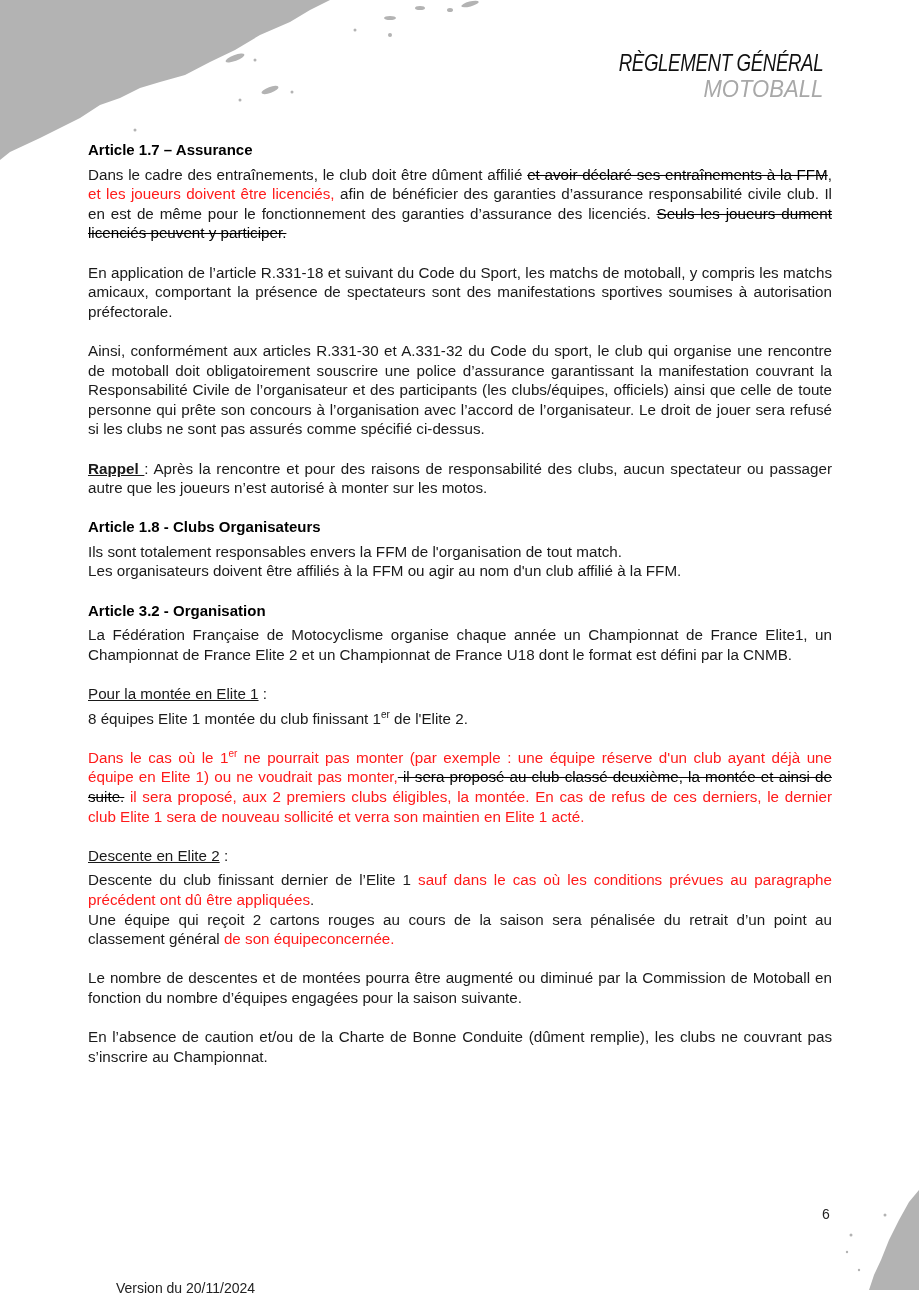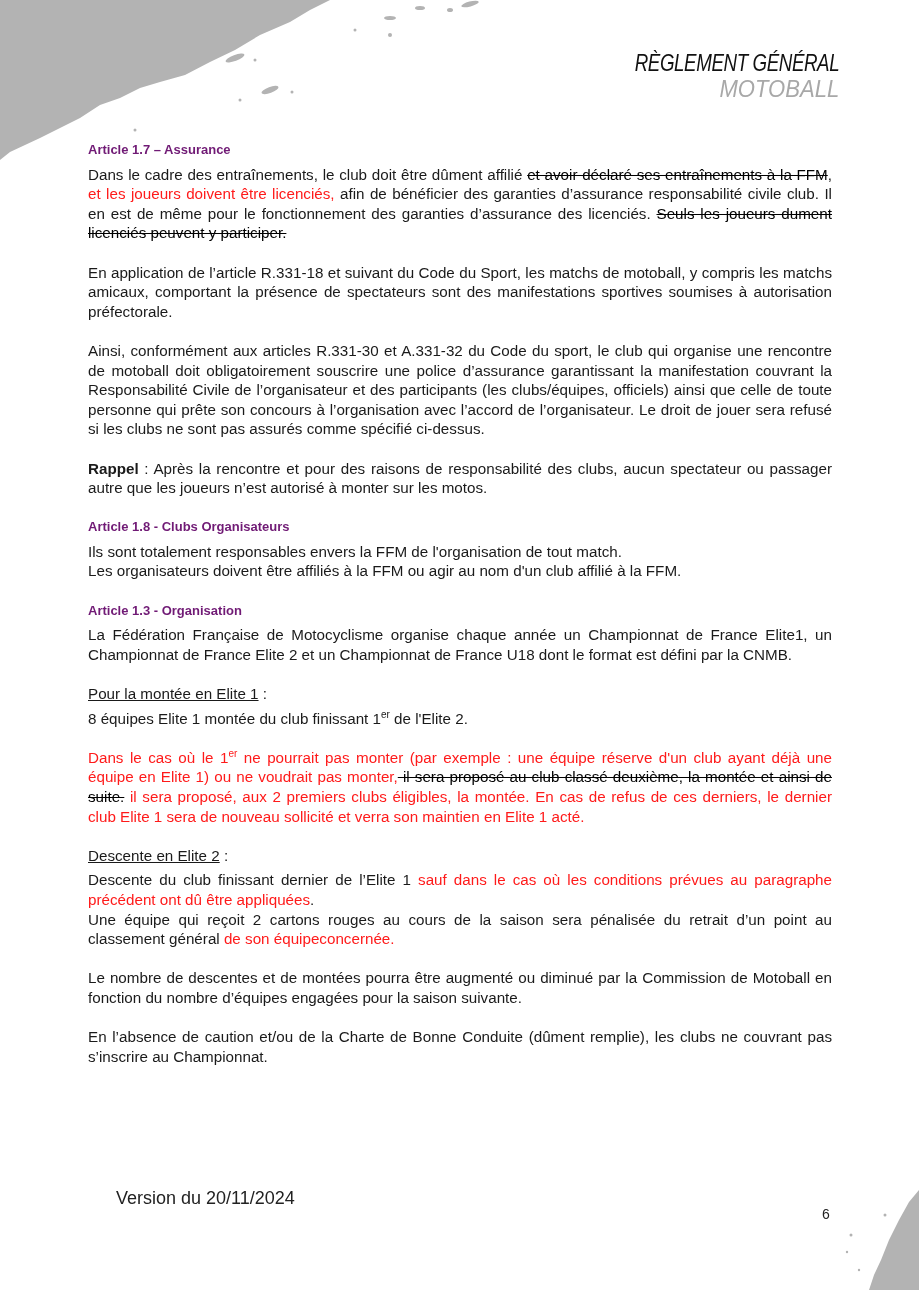--- a/index.html
+++ b/index.html
@@ -1,36 +1,36 @@
 <!DOCTYPE html>
 <html><head>
 <meta charset="utf-8">
 <style>
   html, body { margin: 0; padding: 0; background: #ffffff; }
   body { width: 919px; height: 1300px; position: relative; overflow: hidden;
          font-family: "Liberation Sans", sans-serif; color: #1a1a1a; }
   .splash-top { position: absolute; left: 0; top: 0; width: 560px; height: 170px; }
   .splash-bottom { position: absolute; right: 0; bottom: 0; width: 130px; height: 110px; }
-  .logo { position: absolute; right: 80px; top: 50px; text-align: right; }
+  .logo { position: absolute; right: 96px; top: 50px; text-align: right; }
   .logo-line1 { font-family: "Liberation Sans", sans-serif; font-style: italic; font-size: 24px;
                 letter-spacing: -0.5px; color: #111; transform: scaleX(0.78); transform-origin: right;
                 line-height: 26px; font-weight: 400; }
   .logo-line2 { font-family: "Liberation Sans", sans-serif; font-style: italic; font-size: 24px;
                 color: #a8a8a8; line-height: 26px; transform: scaleX(0.92); transform-origin: right; }
   .content { position: absolute; left: 88px; top: 140px; width: 744px; font-size: 15.2px; line-height: 19.6px; }
-  .heading { color: #701a75; font-weight: bold; font-size: 13px; margin: 0 0 5px 0; }
+  .heading { color: #000000; font-weight: bold; font-size: 15px; margin: 0 0 5px 0; }
   p { margin: 0; text-align: justify; }
   .gap { height: 19.6px; }
   .red { color: #ff1a1a; }
   .strike { color: #000000; text-decoration: line-through; }
   .ul { text-decoration: underline; }
-  .bold-ul { font-weight: bold; }
+  .bold-ul { font-weight: bold; text-decoration: underline; }
   sup { font-size: 10px; line-height: 0; vertical-align: super; }
   .page-number { position: absolute; left: 822px; top: 1206px; font-size: 14px; color: #222; }
-  .version { position: absolute; left: 116px; top: 1188px; font-size: 18px; color: #222; }
+  .version { position: absolute; left: 116px; top: 1280px; font-size: 14px; color: #222; }
 </style>
 </head>
 <body>
 
 <svg class="splash-top" viewBox="0 0 560 170">
   <path d="M0,0 L330,0 L310,10 L290,22 L260,35 L235,50 L210,62 L185,75 L160,82 L140,88 L120,98 L100,105 L80,118 L60,128 L40,138 L25,145 L10,152 L0,160 Z" fill="#b3b3b3"></path>
   <ellipse cx="235" cy="58" rx="10" ry="3" fill="#b3b3b3" transform="rotate(-20 235 58)"></ellipse>
   <ellipse cx="270" cy="90" rx="9" ry="3" fill="#b3b3b3" transform="rotate(-20 270 90)"></ellipse>
   <ellipse cx="390" cy="18" rx="6" ry="2" fill="#b3b3b3"></ellipse>
   <ellipse cx="420" cy="8" rx="5" ry="2" fill="#b3b3b3"></ellipse>
@@ -71,21 +71,21 @@
   <p>
     <span class="bold-ul">Rappel </span><span>: Après la rencontre et pour des raisons de responsabilité des clubs, aucun spectateur ou passager autre que les joueurs n’est autorisé à monter sur les motos.</span>
   </p>
   <div class="gap"></div>
 
   <div class="heading">Article 1.8 - Clubs Organisateurs</div>
   <p>Ils sont totalement responsables envers la FFM de l'organisation de tout match.</p>
   <p>Les organisateurs doivent être affiliés à la FFM ou agir au nom d'un club affilié à la FFM.</p>
   <div class="gap"></div>
 
-  <div class="heading">Article 1.3 - Organisation</div>
+  <div class="heading">Article 3.2 - Organisation</div>
   <p>La Fédération Française de Motocyclisme organise chaque année un Championnat de France Elite1, un Championnat de France Elite 2 et un Championnat de France U18 dont le format est défini par la CNMB.</p>
   <div class="gap"></div>
   <p>
     <span class="ul">Pour la montée en Elite 1</span><span> :</span>
   </p>
   <div style="height:5px"></div>
   <p>
     <span>8 équipes Elite 1 montée du club finissant 1</span><sup>er</sup><span> de l'Elite 2.</span>
   </p>
   <div class="gap"></div>

